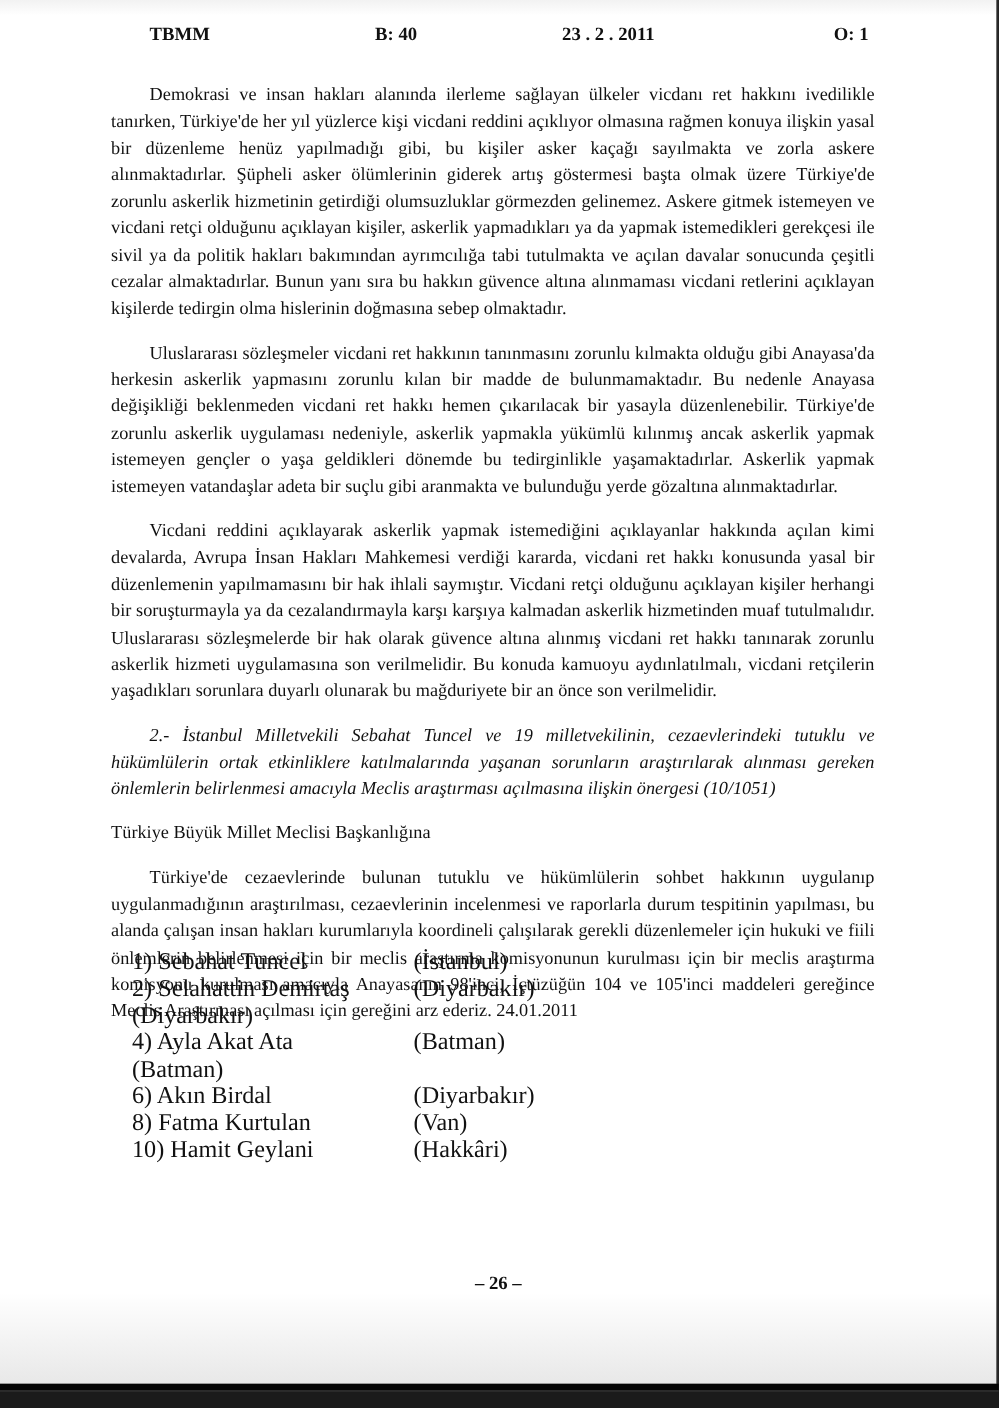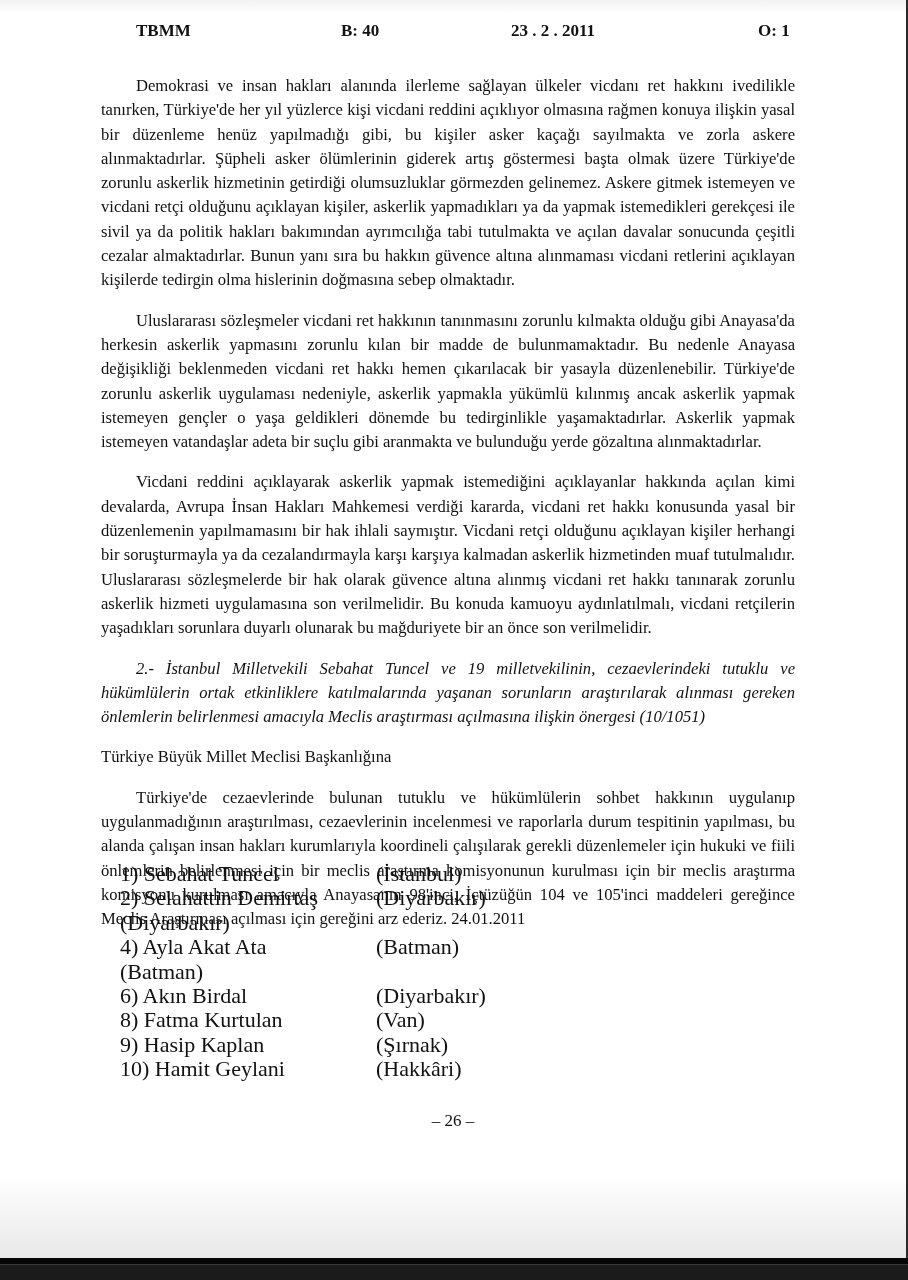--- a/index.html
+++ b/index.html
@@ -44,22 +44,22 @@
 
   .signers {
     position: absolute; left: 120px; top: 862px; width: 500px;
     font-size: 22px; line-height: 24.4px;
   }
   .signer { display: flex; height: 24.4px; }
   .signer .name { width: 256px; }
   .signer .city { }
 
   .page-number {
-    position: absolute; top: 1111px; left: 0; width: 906px; text-align: center;
-    font-weight: normal; font-size: 17px;
+    position: absolute; top: 1157px; left: 0; width: 906px; text-align: center;
+    font-weight: bold; font-size: 17px;
   }
 </style>
 </head>
 <body>
 
 <div class="page">
 
   <div class="header">
     <span class="h-tbmm">TBMM</span>
     <span class="h-b">B: 40</span>
@@ -97,24 +97,20 @@
       </div>
     <div class="signer">
         <span class="name">6) Akın Birdal</span>
         <span class="city">(Diyarbakır)</span>
       </div>
     <div class="signer">
         <span class="name">8) Fatma Kurtulan</span>
         <span class="city">(Van)</span>
       </div>
     <div class="signer">
-        <span class="name">9) Hasip Kaplan</span>
-        <span class="city">(Şırnak)</span>
-      </div>
-    <div class="signer">
         <span class="name">10) Hamit Geylani</span>
         <span class="city">(Hakkâri)</span>
       </div>
   </div>
 
   <div class="page-number">– 26 –</div>
 </div>
 
 <div class="bottom-bar-top"></div>
 <div class="bottom-bar"></div>

